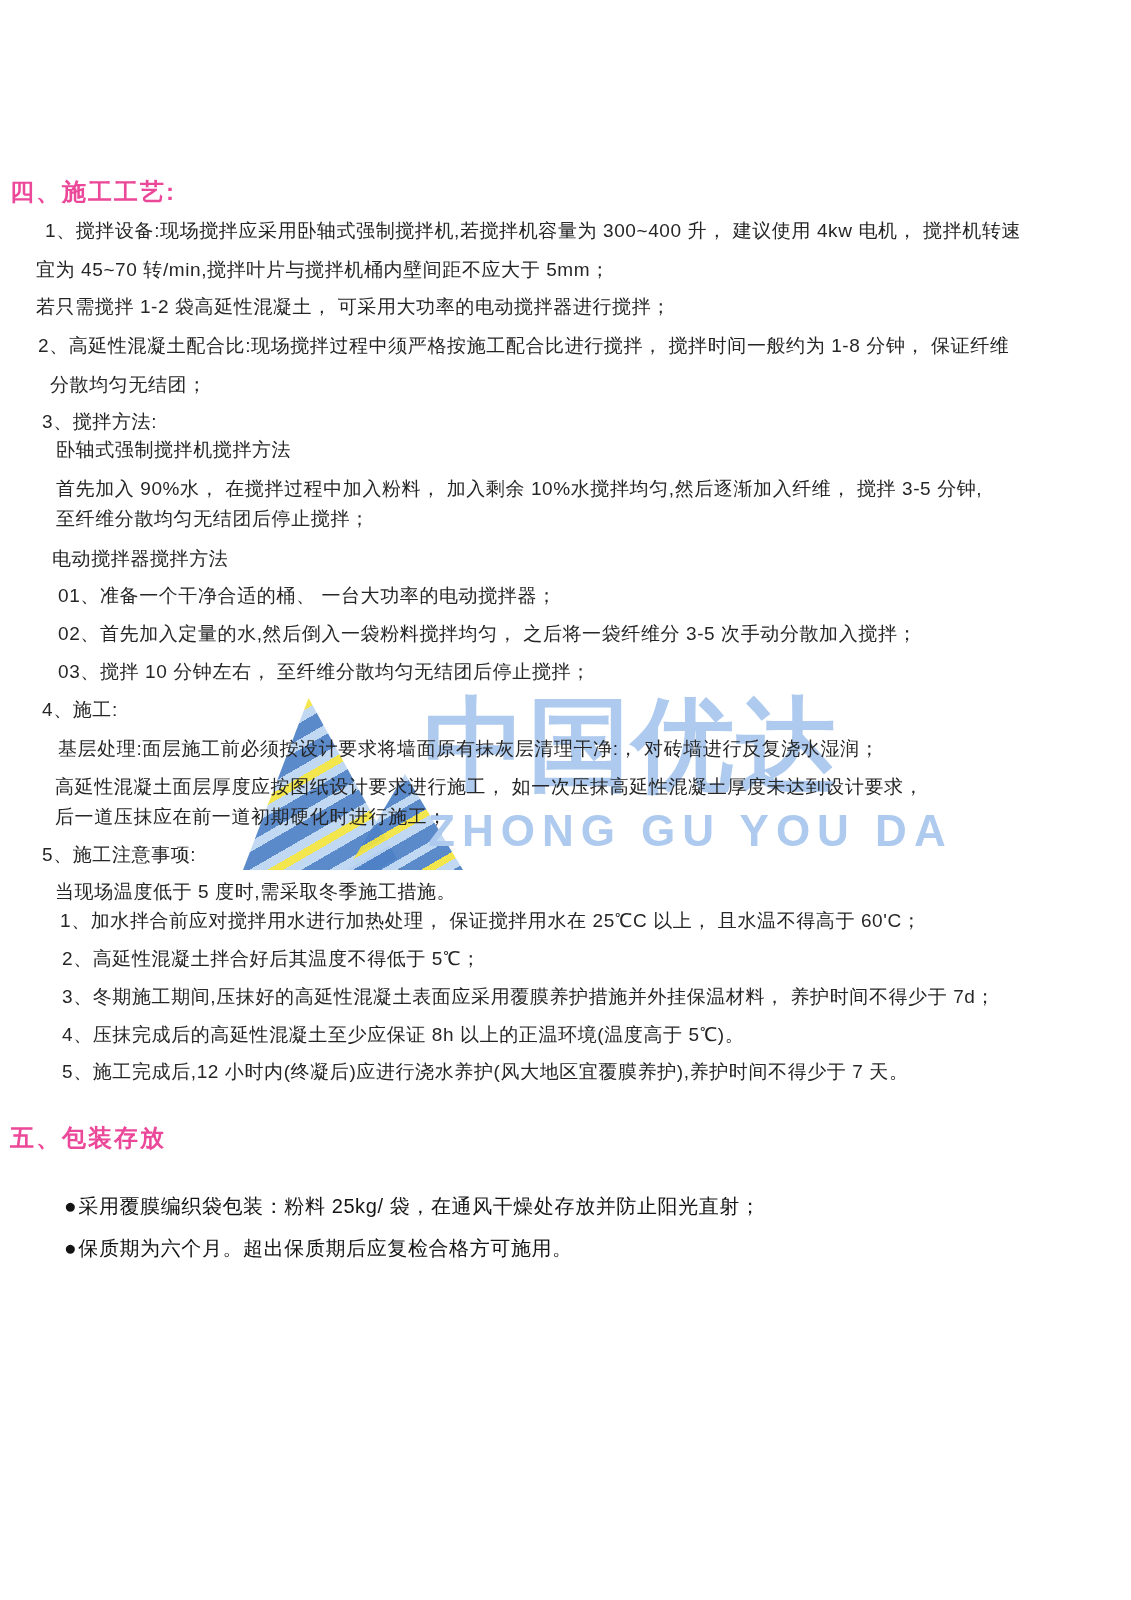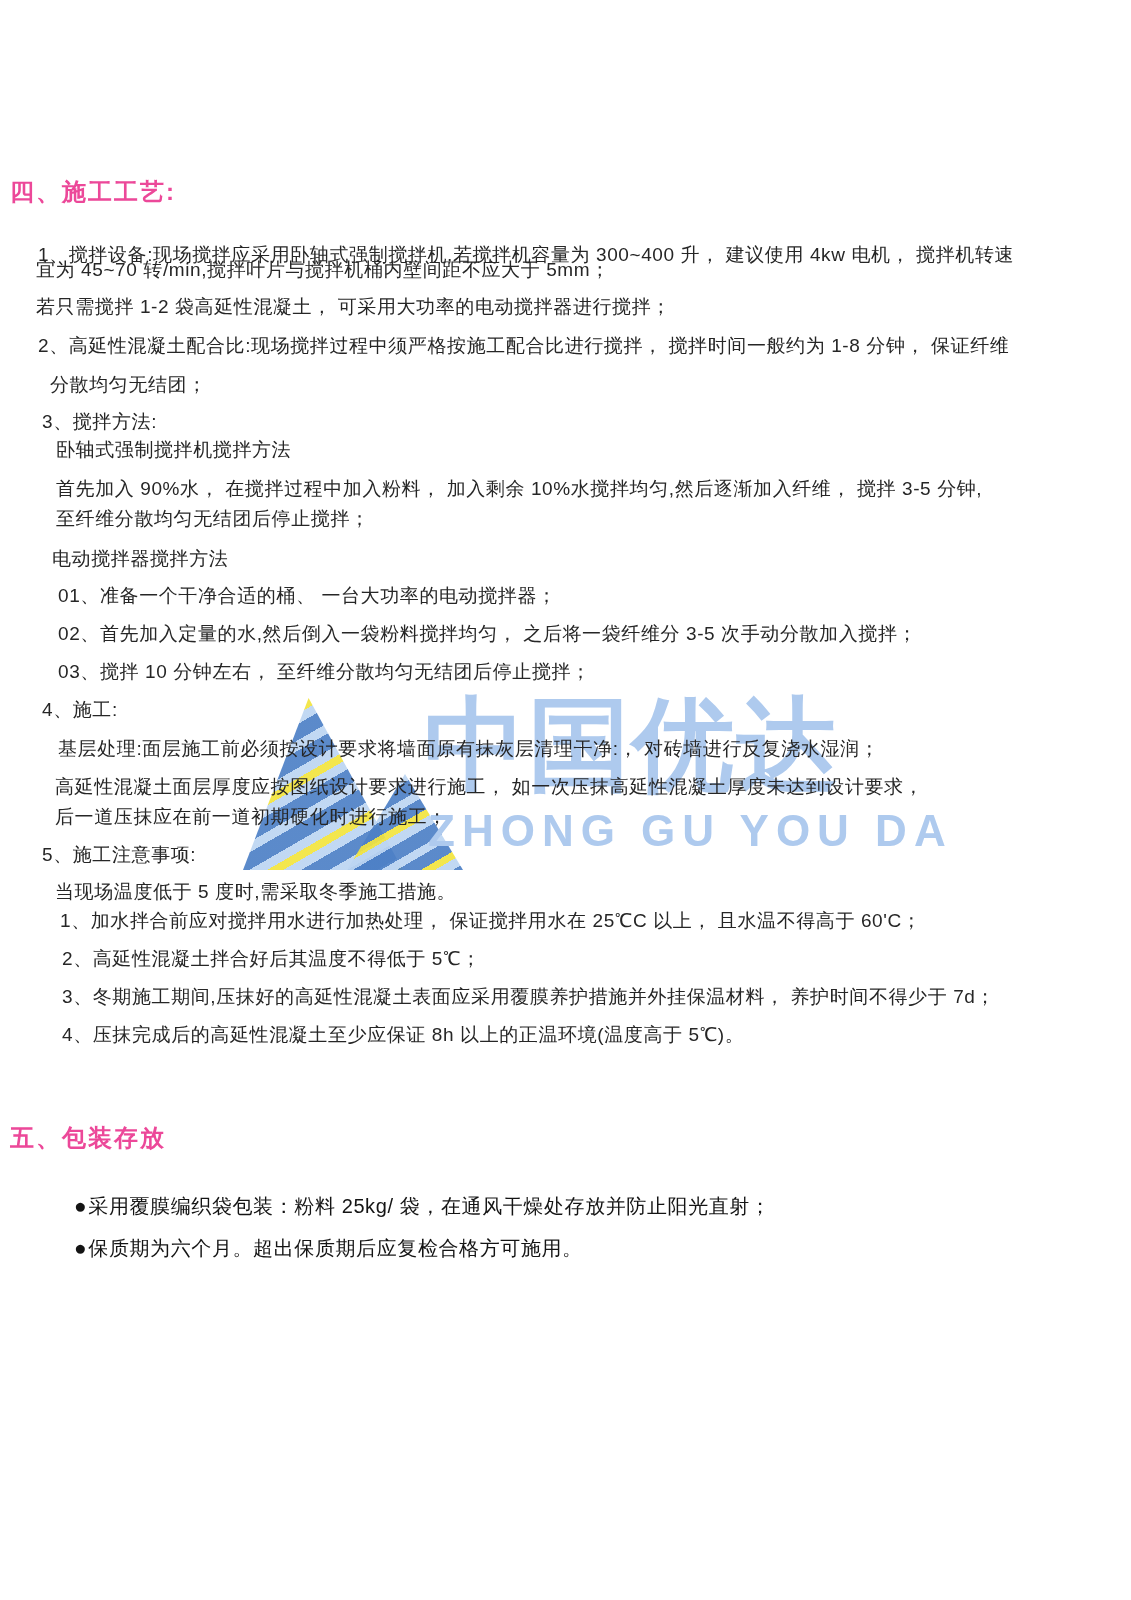--- a/index.html
+++ b/index.html
@@ -50,41 +50,40 @@
   }
   .line {
     position:absolute; z-index:2;
     color:#262626; font-size:19px; letter-spacing:0.6px;
     white-space:nowrap;
   }
   .bullet-line {
     position:absolute; z-index:2;
     color:#141414; font-size:20px; letter-spacing:0.6px;
     white-space:nowrap;
-    margin-left:10px;
   }
   .bullet-glyph { font-size:21px; margin-right:1px; }
 </style>
 </head>
 <body>
 
 <div class="page">
 
   <div class="watermark">
     <div class="logo">
       <div class="tri tri-big"></div>
       <div class="tri tri-small"></div>
     </div>
     <div class="wm-cn">中国优达</div>
     <div class="wm-en">ZHONG GU YOU DA</div>
   </div>
 
   <h2 class="heading" style="left:10px; top:176px;">四、施工工艺:</h2>
 
-  <div class="line" style="left:38px; top:218px;margin-top:24px;">1、搅拌设备:现场搅拌应采用卧轴式强制搅拌机,若搅拌机容量为 300~400 升， 建议使用 4kw 电机， 搅拌机转速</div>
+  <div class="line" style="left:45px; top:218px;">1、搅拌设备:现场搅拌应采用卧轴式强制搅拌机,若搅拌机容量为 300~400 升， 建议使用 4kw 电机， 搅拌机转速</div>
   <div class="line" style="left:36px; top:257px;">宜为 45~70 转/min,搅拌叶片与搅拌机桶内壁间距不应大于 5mm；</div>
   <div class="line" style="left:36px; top:294px;">若只需搅拌 1-2 袋高延性混凝土， 可采用大功率的电动搅拌器进行搅拌；</div>
   <div class="line" style="left:38px; top:333px;">2、高延性混凝土配合比:现场搅拌过程中须严格按施工配合比进行搅拌， 搅拌时间一般约为 1-8 分钟， 保证纤维</div>
   <div class="line" style="left:50px; top:372px;">分散均匀无结团；</div>
   <div class="line" style="left:42px; top:409px;">3、搅拌方法:</div>
   <div class="line" style="left:56px; top:437px;">卧轴式强制搅拌机搅拌方法</div>
   <div class="line" style="left:56px; top:476px;">首先加入 90%水， 在搅拌过程中加入粉料， 加入剩余 10%水搅拌均匀,然后逐渐加入纤维， 搅拌 3-5 分钟,</div>
   <div class="line" style="left:56px; top:506px;">至纤维分散均匀无结团后停止搅拌；</div>
   <div class="line" style="left:52px; top:546px;">电动搅拌器搅拌方法</div>
   <div class="line" style="left:58px; top:583px;">01、准备一个干净合适的桶、 一台大功率的电动搅拌器；</div>
@@ -93,20 +92,21 @@
   <div class="line" style="left:42px; top:697px;">4、施工:</div>
   <div class="line" style="left:55px; top:774px;">高延性混凝土面层厚度应按图纸设计要求进行施工， 如一次压抹高延性混凝土厚度未达到设计要求，</div>
   <div class="line" style="left:58px; top:736px;">基层处理:面层施工前必须按设计要求将墙面原有抹灰层清理干净:， 对砖墙进行反复浇水湿润；</div>
   <div class="line" style="left:55px; top:804px;">后一道压抹应在前一道初期硬化时进行施工；</div>
   <div class="line" style="left:42px; top:842px;">5、施工注意事项:</div>
   <div class="line" style="left:55px; top:879px;">当现场温度低于 5 度时,需采取冬季施工措施。</div>
   <div class="line" style="left:60px; top:908px;">1、加水拌合前应对搅拌用水进行加热处理， 保证搅拌用水在 25℃C 以上， 且水温不得高于 60'C；</div>
   <div class="line" style="left:62px; top:946px;">2、高延性混凝土拌合好后其温度不得低于 5℃；</div>
   <div class="line" style="left:62px; top:984px;">3、冬期施工期间,压抹好的高延性混凝土表面应采用覆膜养护措施并外挂保温材料， 养护时间不得少于 7d；</div>
   <div class="line" style="left:62px; top:1022px;">4、压抹完成后的高延性混凝土至少应保证 8h 以上的正温环境(温度高于 5℃)。</div>
+  <div class="line" style="left:62px; top:1059px;">5、施工完成后,12 小时内(终凝后)应进行浇水养护(风大地区宜覆膜养护),养护时间不得少于 7 天。</div>
 
   <h2 class="heading" style="left:10px; top:1122px;">五、包装存放</h2>
 
   <div class="bullet-line" style="left:64px; top:1193px;">
     <span class="bullet-glyph">●</span><span>采用覆膜编织袋包装：粉料 25kg/ 袋，在通风干燥处存放并防止阳光直射；</span>
   </div>
   <div class="bullet-line" style="left:64px; top:1235px;">
     <span class="bullet-glyph">●</span><span>保质期为六个月。超出保质期后应复检合格方可施用。</span>
   </div>
 

